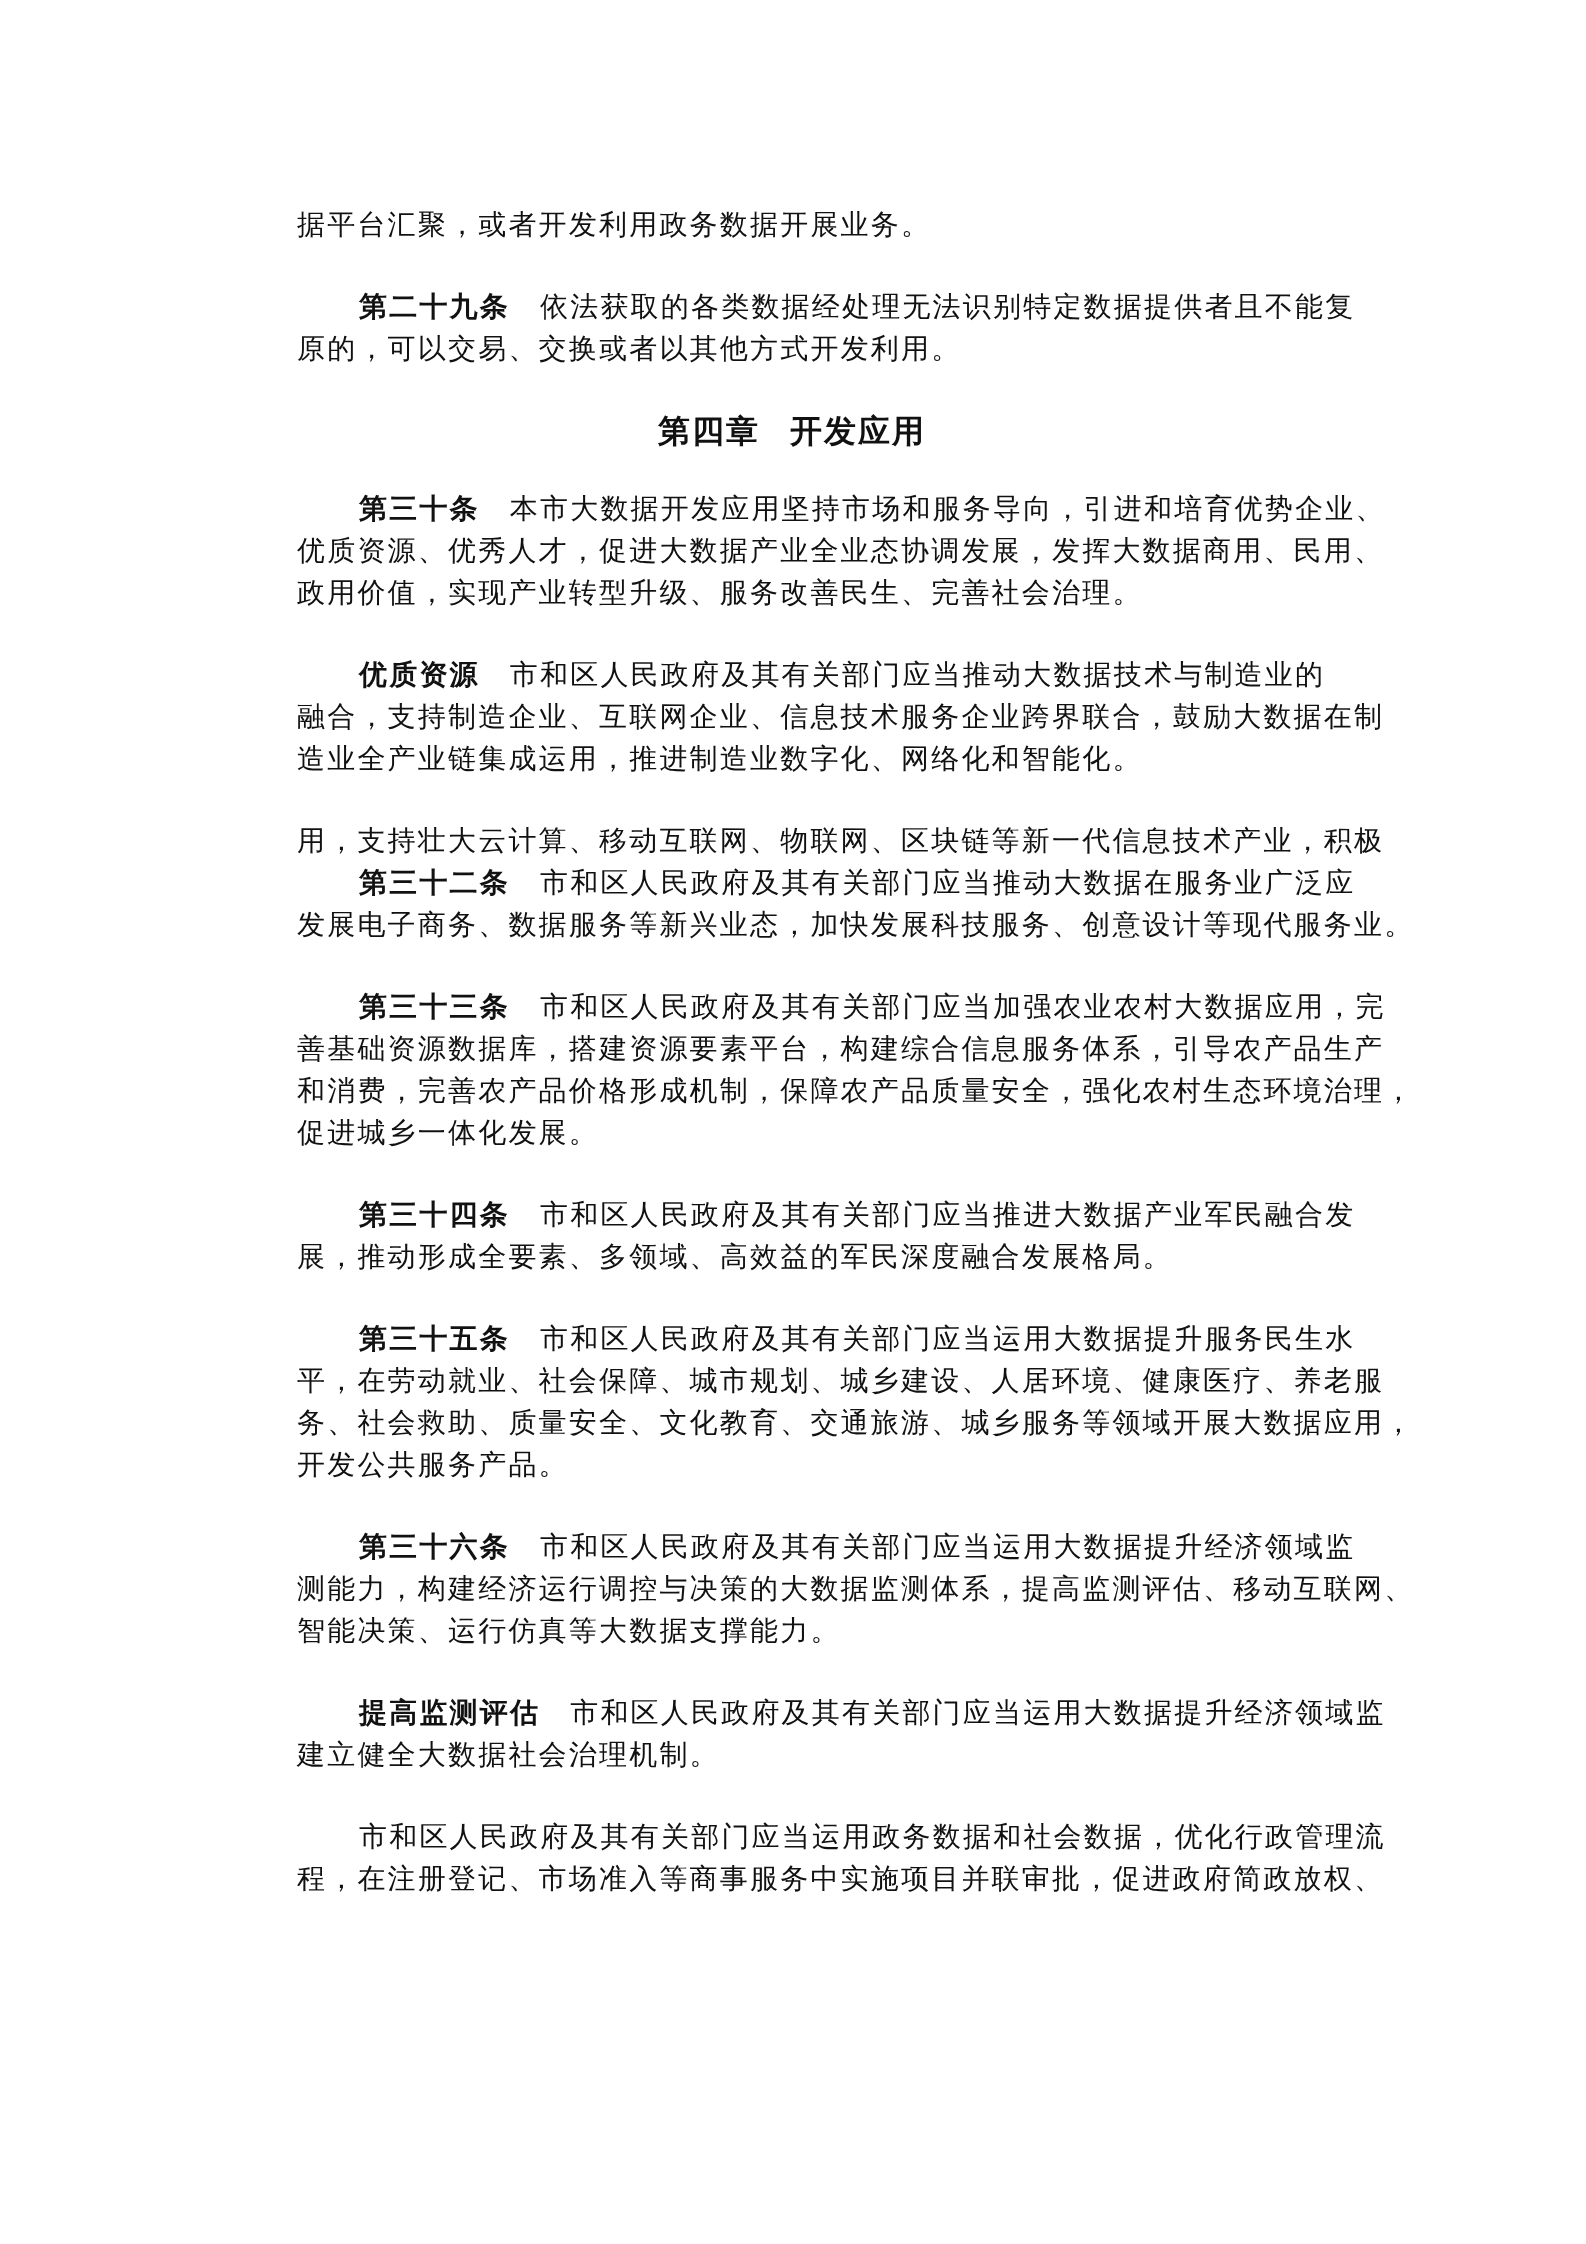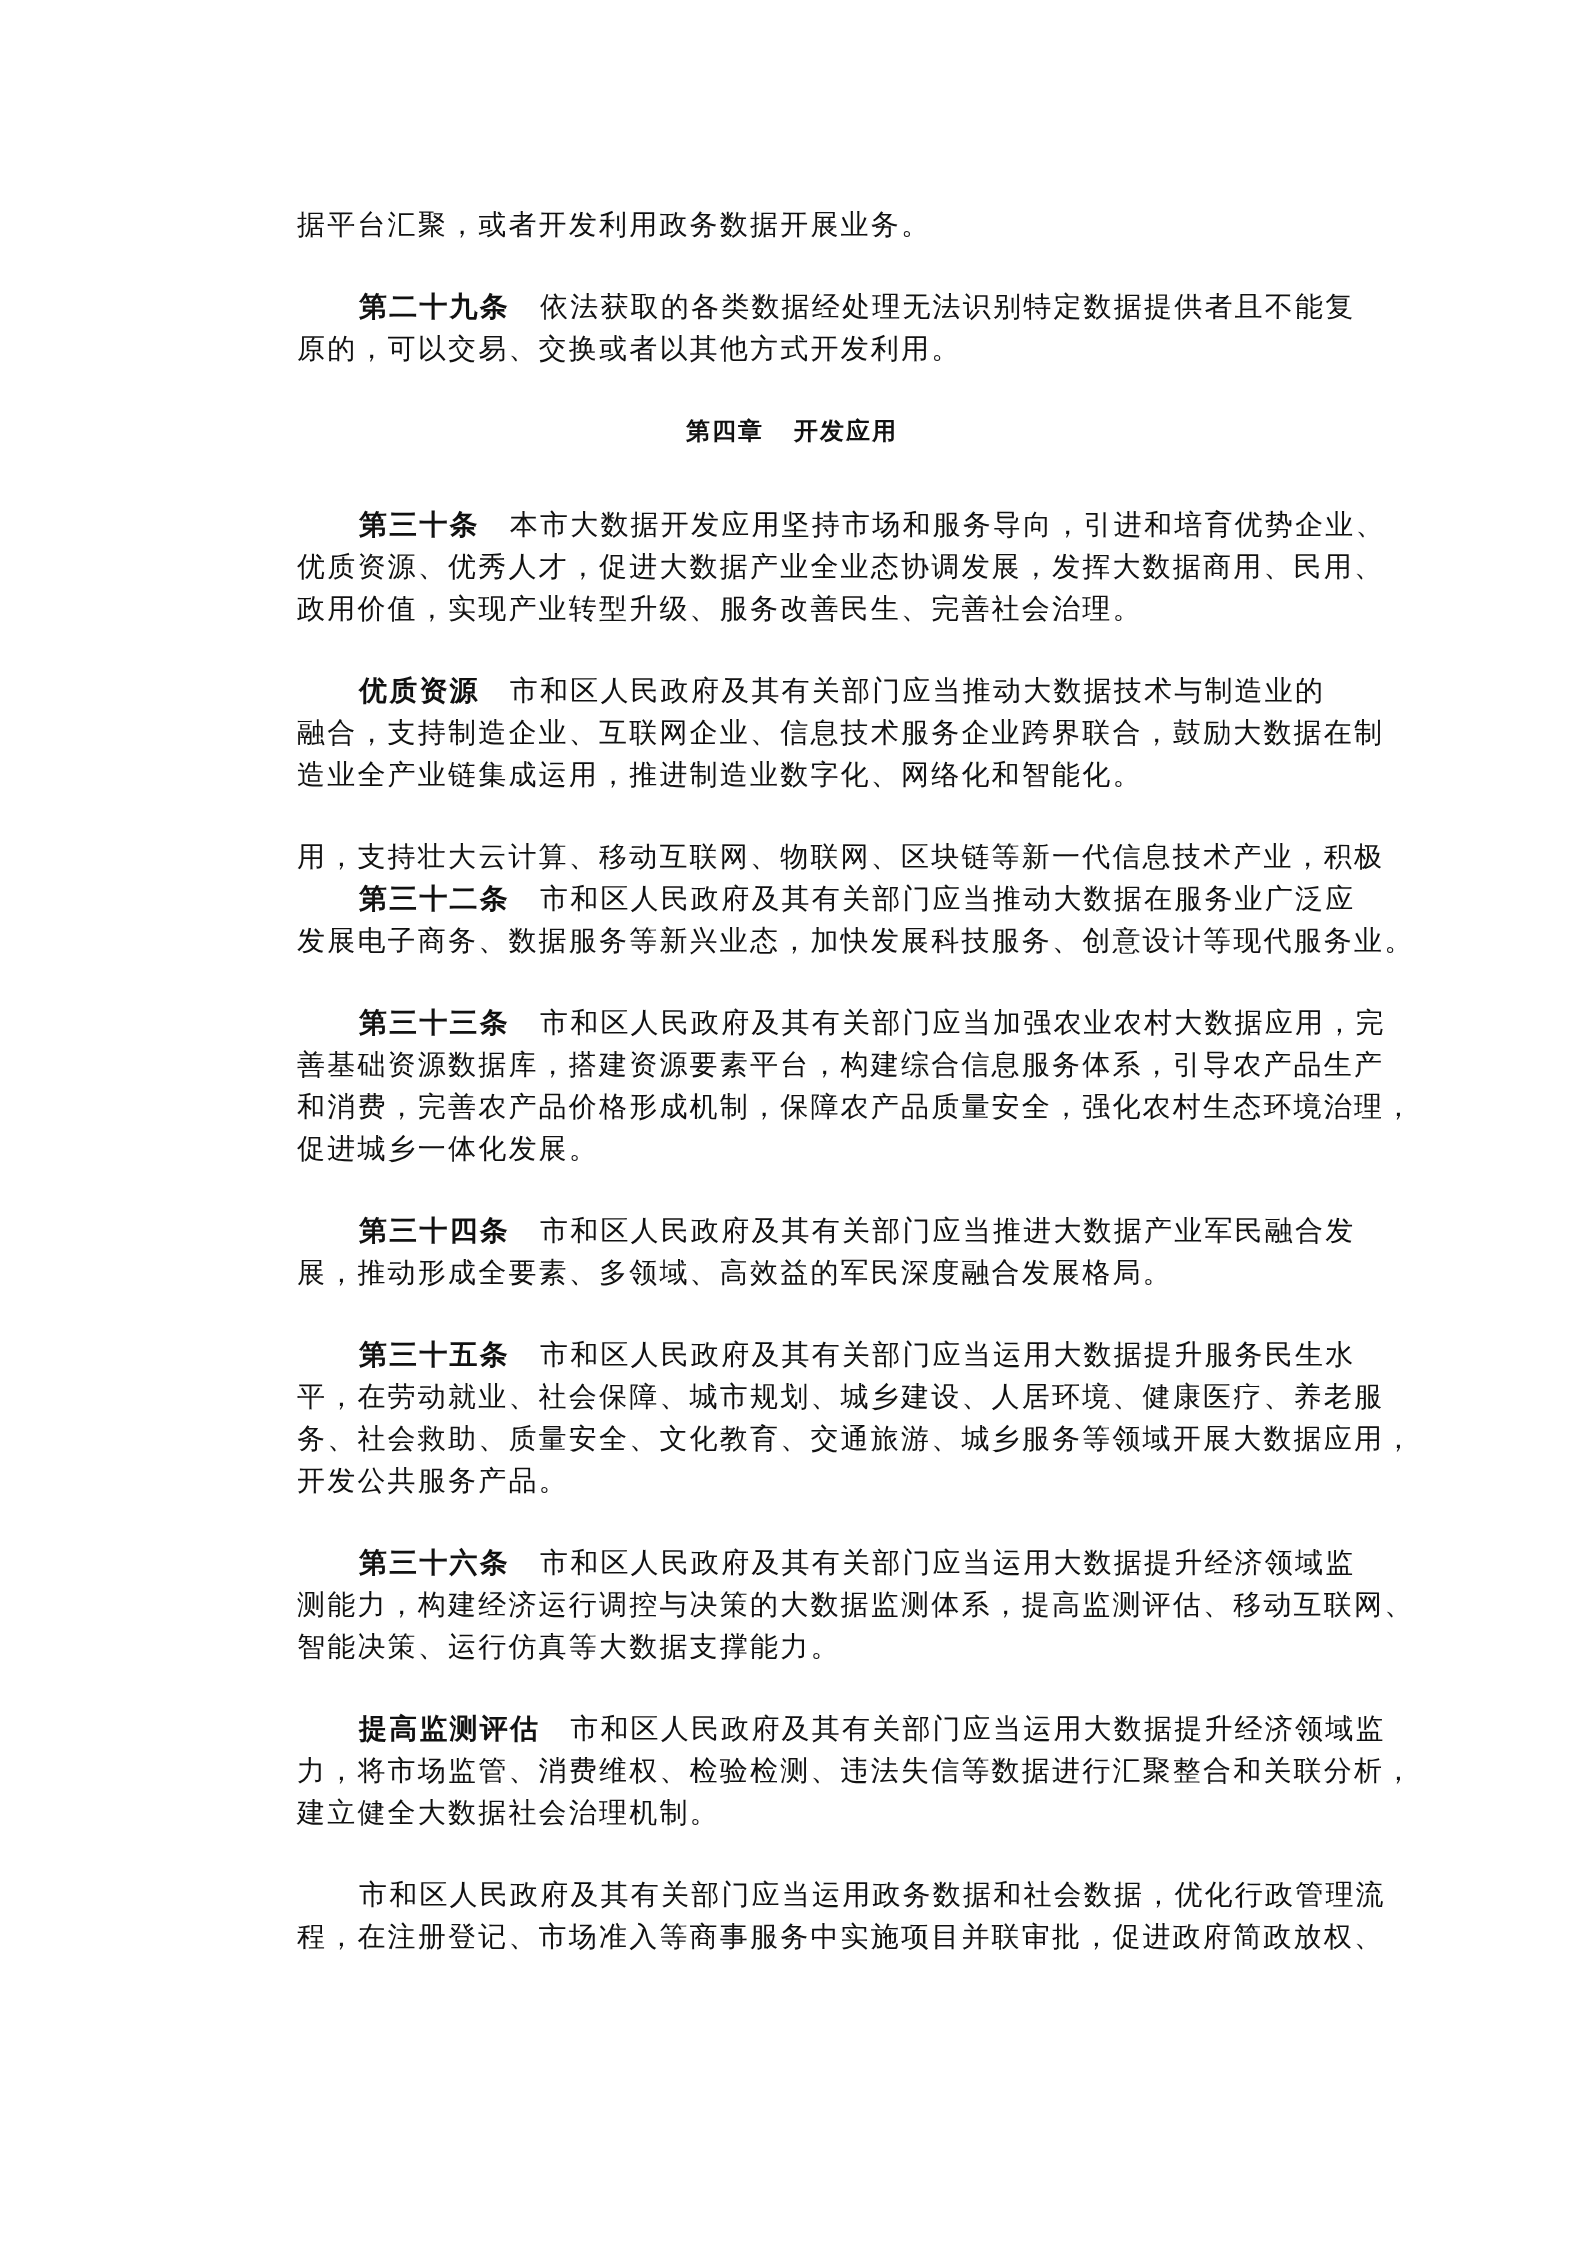--- a/index.html
+++ b/index.html
@@ -11,22 +11,22 @@
   .page { position: absolute; left: 297px; top: 204px; width: 1000px; }
   .para { margin: 0 0 40px 0; }
   .line {
     display: block; white-space: nowrap;
     font-size: 28px; line-height: 42px; height: 42px;
     letter-spacing: 2.2px;
   }
   .line.first { padding-left: 62px; }
   .art { font-weight: bold; margin-right: 30px; }
   .chapter {
-    text-align: center; font-weight: bold; font-size: 24px;
-    line-height: 42px; height: 42px; margin: 0 0 52px 0;
+    text-align: center; font-weight: bold; font-size: 32px;
+    line-height: 42px; height: 42px; margin: 0 0 36px 0;
     letter-spacing: 2px; padding-right: 10px;
   }
   .chapter .gap { display: inline-block; width: 30px; }
 </style>
 </head>
 <body>
 
 <div class="page">
 
   <p class="para">
@@ -81,21 +81,20 @@
   </p>
 
   <p class="para">
     <span class="line first"><span class="art">第三十六条</span><span>市和区人民政府及其有关部门应当运用大数据提升经济领域监</span></span>
     <span class="line">测能力，构建经济运行调控与决策的大数据监测体系，提高监测评估、移动互联网、</span>
     <span class="line">智能决策、运行仿真等大数据支撑能力。</span>
   </p>
 
   <p class="para">
     <span class="line first"><span class="art">提高监测评估</span><span>市和区人民政府及其有关部门应当运用大数据提升经济领域监</span></span>
-    <span class="line">力，将市场监管、消费维权、检验检测、违法失信等数据进行汇聚整合和关联分析，</span>
     <span class="line">建立健全大数据社会治理机制。</span>
   </p>
 
   <p class="para">
     <span class="line first">市和区人民政府及其有关部门应当运用政务数据和社会数据，优化行政管理流</span>
     <span class="line">程，在注册登记、市场准入等商事服务中实施项目并联审批，促进政府简政放权、</span>
   </p>
 
 </div>
 

